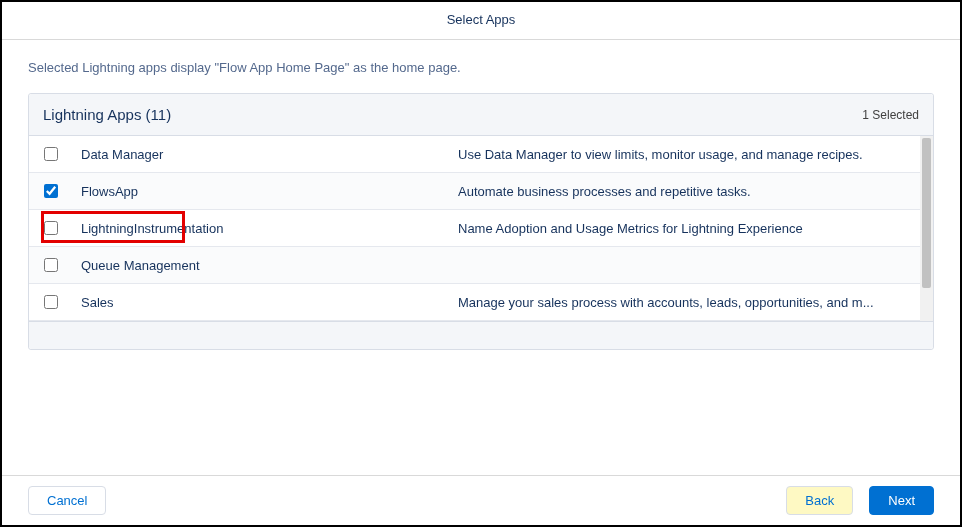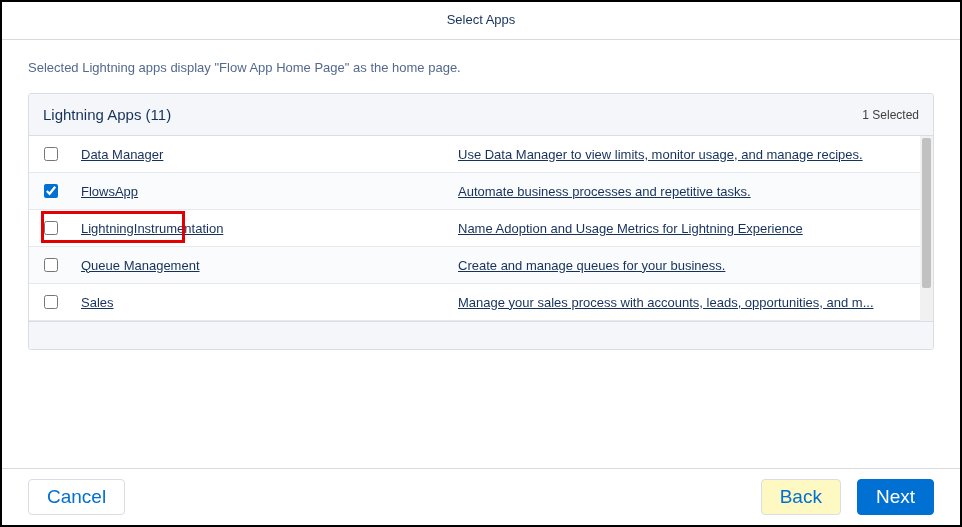--- a/index.html
+++ b/index.html
@@ -14,28 +14,28 @@
   .card-title { font-size: 15px; color: #16325c; font-weight: 400; }
   .sel-count { font-size: 12px; color: #404040; }
   .table-wrap { position: relative; }
   .table-scroll { max-height: 260px; overflow-y: auto; }
   .hdr-row { display: flex; align-items: center; height: 38px; border-bottom: 1px solid #d8dde6; color: #54698d; font-weight: 600; font-size: 13px; }
   .row { display: flex; align-items: center; height: 37px; border-bottom: 1px solid #e5e8ee; font-size: 13px; }
   .row:nth-child(even) { background: #fafbfc; }
   .col-cb { width: 44px; display: flex; justify-content: center; }
   .col-name { width: 385px; padding-left: 8px; }
   .col-desc { flex: 1; padding-right: 28px; white-space: nowrap; overflow: hidden; text-overflow: ellipsis; }
-  .name-txt, .desc-txt { color: #16325c; text-decoration: underline; }
+  .name-txt, .desc-txt { color: #16325c; }
   input[type=checkbox] { width: 14px; height: 14px; accent-color: #0070d2; cursor: pointer; }
   .highlight { position: absolute; left: 12px; top: 75px; width: 144px; height: 32px; border: 3px solid #e30000; pointer-events: none; }
   .card-foot { height: 28px; background: #f4f6f9; border-top: 1px solid #d8dde6; border-radius: 0 0 3px 3px; }
   .scrollbar-track { position: absolute; right: 0; top: 0; bottom: 0; width: 13px; background: #f1f1f1; }
   .scrollbar-thumb { position: absolute; right: 2px; top: 2px; width: 9px; height: 150px; background: #c1c1c1; border-radius: 2px; }
   .footer { border-top: 1px solid #d9d9d9; padding: 10px 26px 10px; display: flex; justify-content: space-between; align-items: center; }
-  .btn { font-size: 19px; padding: 6px 18px; border-radius: 4px; cursor: pointer; font-family: inherit; }
+  .btn { font-size: 13px; padding: 6px 18px; border-radius: 4px; cursor: pointer; font-family: inherit; }
   .btn-link { background: #fff; border: 1px solid #d8dde6; color: #0070d2; }
   .btn-neutral { background: #fef9c3; border: 1px solid #d8dde6; color: #0070d2; margin-right: 16px; }
   .btn-brand { background: #0070d2; border: 1px solid #0070d2; color: #fff; }
   .footer-right { display: flex; }
 </style>
 </head>
 <body>
 
 <div class="frame">
 
@@ -74,21 +74,20 @@
                 <input type="checkbox" style="">
               </div>
               <div class="col-name"><span class="name-txt">LightningInstrumentation</span></div>
               <div class="col-desc"><span class="desc-txt">Name Adoption and Usage Metrics for Lightning Experience</span></div>
             </div>
             <div class="row">
               <div class="col-cb">
                 <input type="checkbox" style="">
               </div>
               <div class="col-name"><span class="name-txt">Queue Management</span></div>
-              <div class="col-desc"><span class="desc-txt">Create and manage queues for your business.</span></div>
             </div>
             <div class="row">
               <div class="col-cb">
                 <input type="checkbox" style="">
               </div>
               <div class="col-name"><span class="name-txt">Sales</span></div>
               <div class="col-desc"><span class="desc-txt">Manage your sales process with accounts, leads, opportunities, and m...</span></div>
             </div>
           </div>
 

